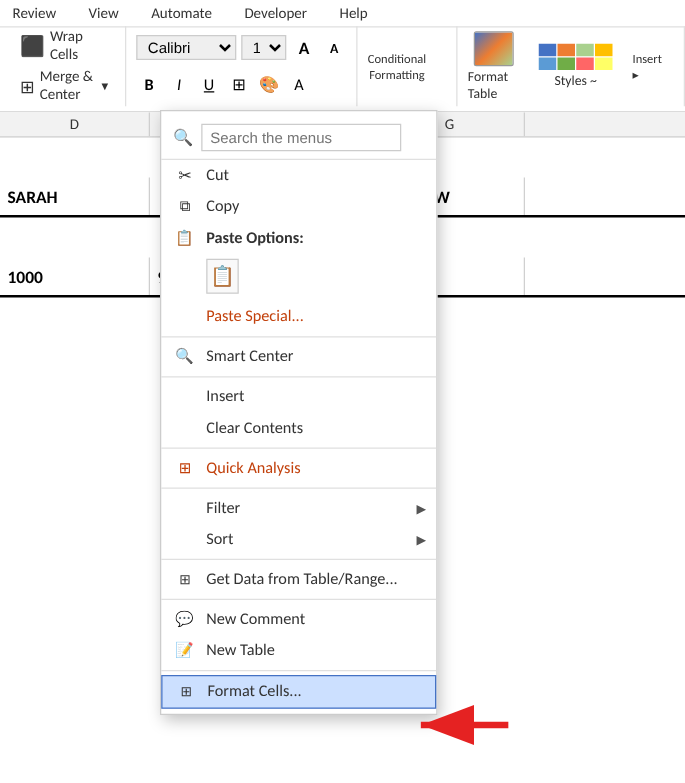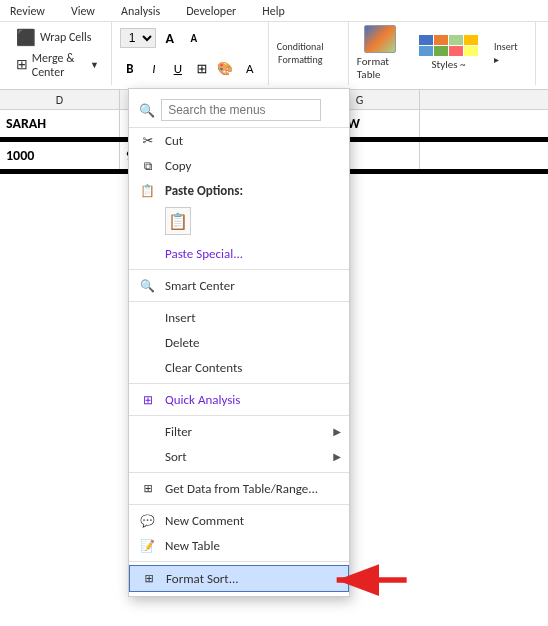--- a/index.html
+++ b/index.html
@@ -10,21 +10,21 @@
       width: 548px;
       height: 626px;
       overflow: hidden;
       position: relative;
     }
 
     
     .ribbon {
       background: #fff;
       border-bottom: 1px solid #d0d0d0;
-      padding: 4px 12px 4px 4px;
+      padding: 4px 0 4px 4px;
       display: flex;
       align-items: center;
       height: 90px;
       position: relative;
     }
 
     .ribbon-tabs {
       position: absolute;
       top: 0;
       left: 0;
@@ -197,21 +197,22 @@
     }
 
     .data-rows {
       display: flex;
       flex-direction: column;
     }
 
     .data-row {
       display: flex;
       height: 32px;
-      border-bottom: 5px solid #000000;
+      border-bottom: 2px solid #000000;
+      margin-top: 32px;
     }
 
     .data-cell {
       display: flex;
       align-items: center;
       padding: 0 6px;
       border-right: 1px solid #d0d0d0;
       font-size: 14px;
       font-weight: 600;
       color: #000;
@@ -255,21 +256,21 @@
       align-items: center;
       padding: 5px 10px 5px 36px;
       font-size: 13px;
       color: #333;
       cursor: pointer;
       position: relative;
       white-space: nowrap;
     }
 
     .menu-item.disabled {
-      color: #6d28d9;
+      color: #c2410c;
       cursor: default;
     }
 
     .menu-item.highlighted {
       background: #cce0ff;
       border: 1px solid #4472c4;
     }
 
     .menu-item .item-icon {
       position: absolute;
@@ -327,40 +328,43 @@
     }
 
   </style>
 </head>
 <body>
 
 <div class="ribbon">
   <div class="ribbon-tabs">
     <span class="ribbon-tab">Review</span>
     <span class="ribbon-tab">View</span>
-    <span class="ribbon-tab">Analysis</span>
+    <span class="ribbon-tab">Automate</span>
     <span class="ribbon-tab">Developer</span>
     <span class="ribbon-tab">Help</span>
   </div>
   <div class="ribbon-content">
 
     <div class="ribbon-group">
       <div class="wrap-text-btn">
         <span style="font-size:16px;">⬛</span>
         <span>Wrap Cells</span>
       </div>
       <div class="merge-center-btn">
         <span style="font-size:14px;">⊞</span>
         <span>Merge &amp; Center</span>
         <span style="font-size:9px;">▼</span>
       </div>
     </div>
 
     <div class="font-group">
       <div class="font-row1">
+        <select class="font-select">
+          <option>Calibri</option>
+        </select>
         <select class="size-select">
           <option>11</option>
         </select>
         <div class="icon-btn" style="font-size:14px; font-weight:bold;">A</div>
         <div class="icon-btn" style="font-size:11px; font-weight:bold;">A</div>
       </div>
       <div class="font-row1">
         <div class="icon-btn" style="font-weight:bold;">B</div>
         <div class="icon-btn" style="font-style:italic;">I</div>
         <div class="icon-btn" style="text-decoration:underline;">U</div>
@@ -460,23 +464,20 @@
     <span class="item-icon" style="font-size:12px;">🔍</span>
     <span>Smart Center</span>
   </div>
 
   <div class="menu-separator"></div>
 
   <div class="menu-item">
     <span>Insert</span>
   </div>
 
-  <div class="menu-item">
-    <span>Delete</span>
-  </div>
 
   <div class="menu-item">
     <span>Clear Contents</span>
   </div>
 
   <div class="menu-separator"></div>
 
   <div class="menu-item disabled">
     <span class="item-icon" style="font-size:12px;">⊞</span>
     <span>Quick Analysis</span>
@@ -510,21 +511,21 @@
 
   <div class="menu-item">
     <span class="item-icon" style="font-size:12px;">📝</span>
     <span>New Table</span>
   </div>
 
   <div class="menu-separator"></div>
 
   <div class="menu-item highlighted" style="background:#cce0ff; border:1px solid #4472c4; font-weight:500;">
     <span class="item-icon" style="font-size:11px;">⊞</span>
-    <span>Format Sort...</span>
+    <span>Format Cells...</span>
   </div>
 
 </div>
 
 <svg class="red-arrow" viewBox="0 0 120 60" xmlns="http://www.w3.org/2000/svg" style="position:absolute; left:330px; top:558px; width:80px; height:44px; z-index:200;">
   <defs>
     <marker id="arrowhead" markerWidth="8" markerHeight="6" refX="8" refY="3" orient="auto">
       <polygon points="0 0, 8 3, 0 6" fill="#e52222"></polygon>
     </marker>
   </defs>

